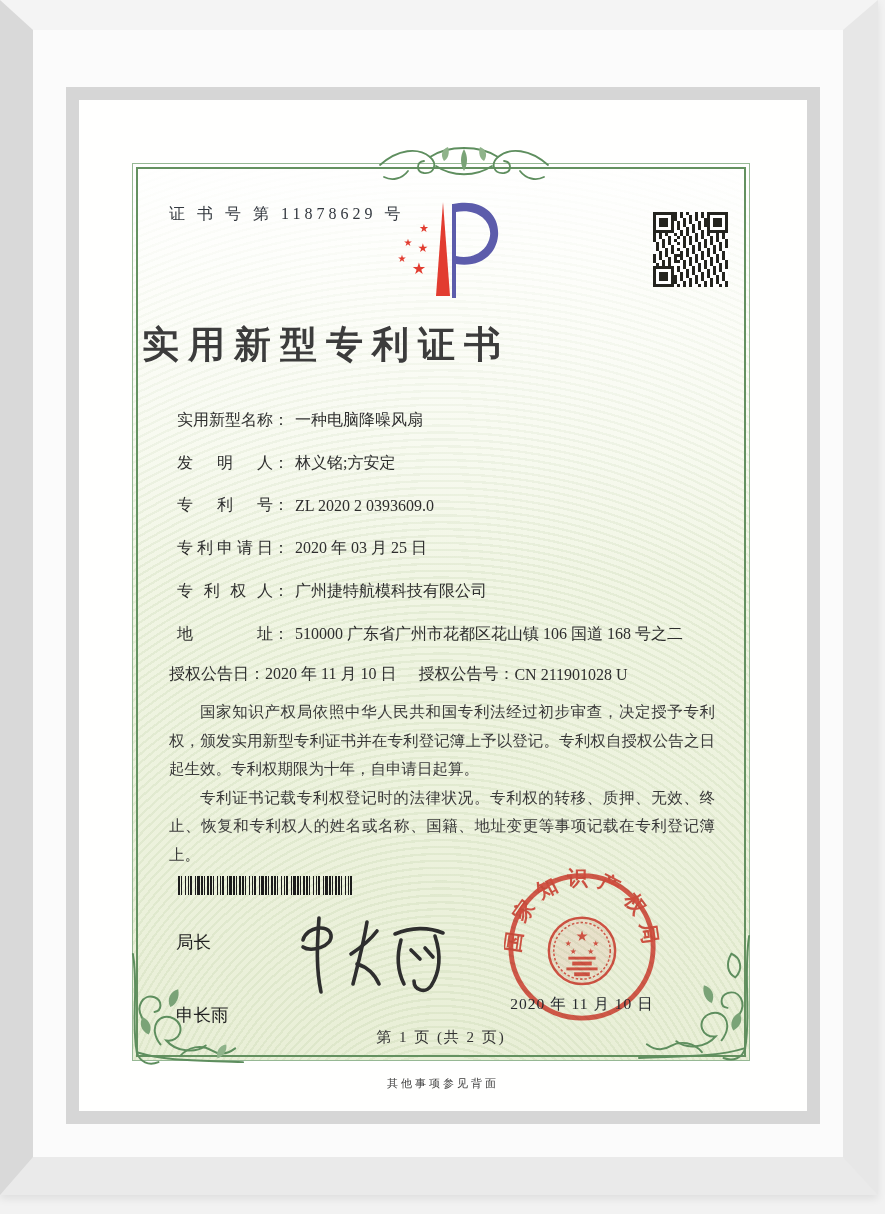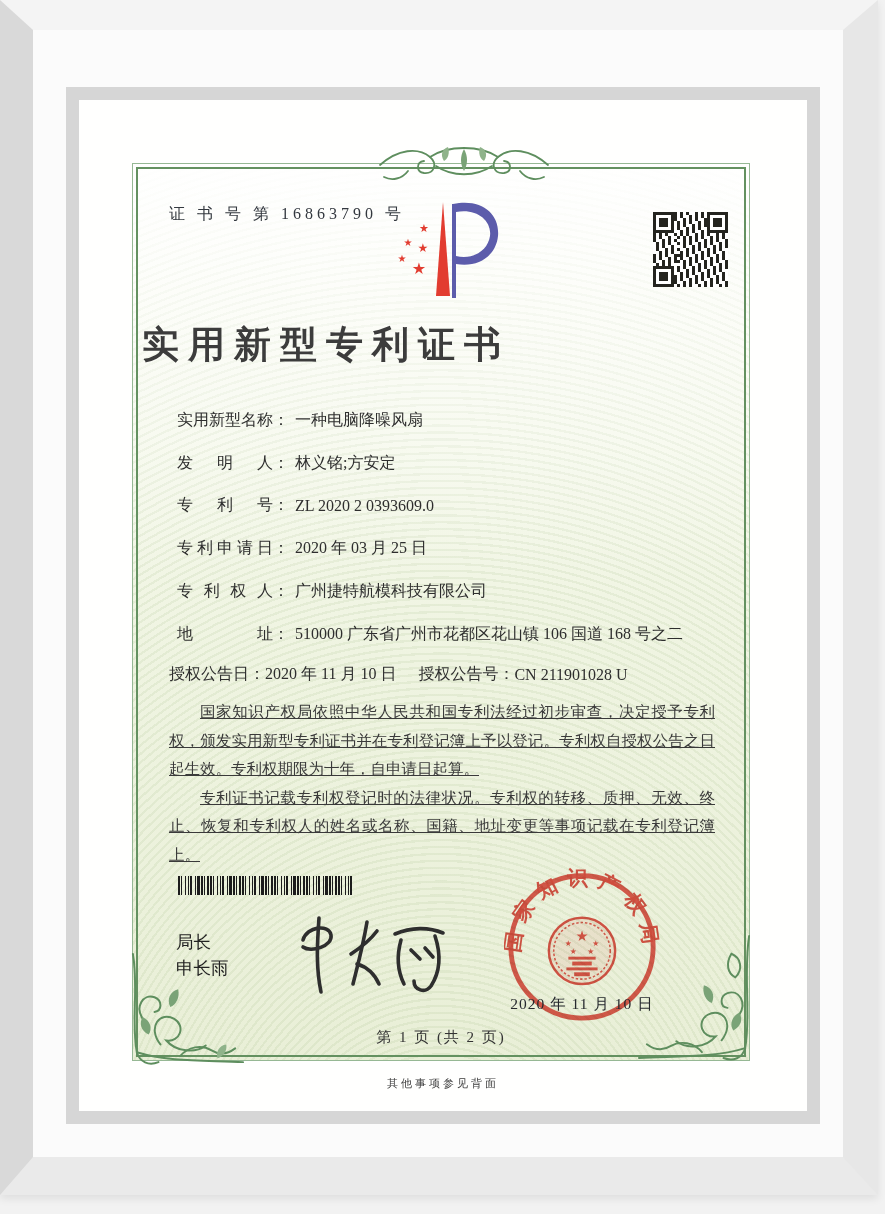--- a/index.html
+++ b/index.html
@@ -57,24 +57,24 @@
   .row .colon{margin:0 6px 0 0;}
   .grant-row{
     position:absolute;left:36px;top:500px;display:flex;align-items:center;
     font-size:16px;color:#2e2e2e;white-space:nowrap;
   }
   .grant-row .second{margin-left:22px;}
   .paras{
     position:absolute;left:36px;right:34px;top:534px;
     font-size:15.5px;line-height:28.5px;color:#3a3a3a;text-align:justify;
   }
-  .paras p{margin:0;text-indent:2em;text-decoration:underline;}
+  .paras p{margin:0;text-indent:2em;}
   .barcode{position:absolute;left:45px;top:712px;width:178px;height:19px;}
   .commissioner{position:absolute;left:43px;top:766px;font-size:17.5px;color:#222;}
-  .commissioner-name{position:absolute;left:43px;top:792px;font-size:17.5px;color:#222;}
+  .commissioner-name{position:absolute;left:43px;top:839px;font-size:17.5px;color:#222;}
   .signature{position:absolute;left:150px;top:742px;width:180px;height:92px;}
   .seal{position:absolute;left:371px;top:703px;width:156px;height:156px;mix-blend-mode:multiply;opacity:.93;}
   .seal-date{
     position:absolute;left:349px;top:830px;width:200px;text-align:center;
     font-size:15.5px;color:#26292e;letter-spacing:1px;z-index:3;
   }
   .page-footer{
     position:absolute;left:0;right:0;top:864px;text-align:center;
     font-size:15px;color:#333;letter-spacing:2px;
   }
@@ -126,21 +126,21 @@
               <path d="M10,116 C42,126 82,124 118,126"></path>
               <path d="M34,108 C20,90 34,74 48,82 C60,89 54,106 40,104 C50,116 70,117 80,109"></path>
               <path d="M16,82 C8,70 16,56 28,60 C36,63 36,74 28,75"></path>
               <path d="M20,44 C12,36 14,24 24,20 C30,30 28,40 20,44"></path>
               <path d="M54,120 C62,110 76,108 86,114 C94,119 102,118 110,112"></path>
             </g>
             <path d="M22,98 C14,94 12,86 16,80 C24,84 26,92 22,98 Z" fill="#7aa377"></path>
             <path d="M44,70 C40,62 44,54 52,52 C54,60 50,68 44,70 Z" fill="#7aa377"></path>
           </svg>
 
-          <div class="cert-no">证 书 号 第 16863790 号</div>
+          <div class="cert-no">证 书 号 第 11878629 号</div>
 
           <svg class="logo" viewBox="0 0 120 112">
             <polygon points="57,4 50,98 64,98" fill="#e23c30"></polygon>
             <path fill-rule="evenodd" fill="#5c5cab" d="M67,6 C96,0 114,16 112,38 C110,58 92,70 70,66 L70,100 L66,100 L66,6 Z
                      M70,14 L70,58 C88,62 102,52 104,38 C106,22 90,10 70,14 Z"></path>
             <g fill="#e23c30" font-family="'DejaVu Sans',sans-serif" text-anchor="middle">
               <text x="38" y="34" font-size="11">★</text>
               <text x="22" y="48" font-size="10">★</text>
               <text x="37" y="54" font-size="12">★</text>
               <text x="16" y="64" font-size="10">★</text>

